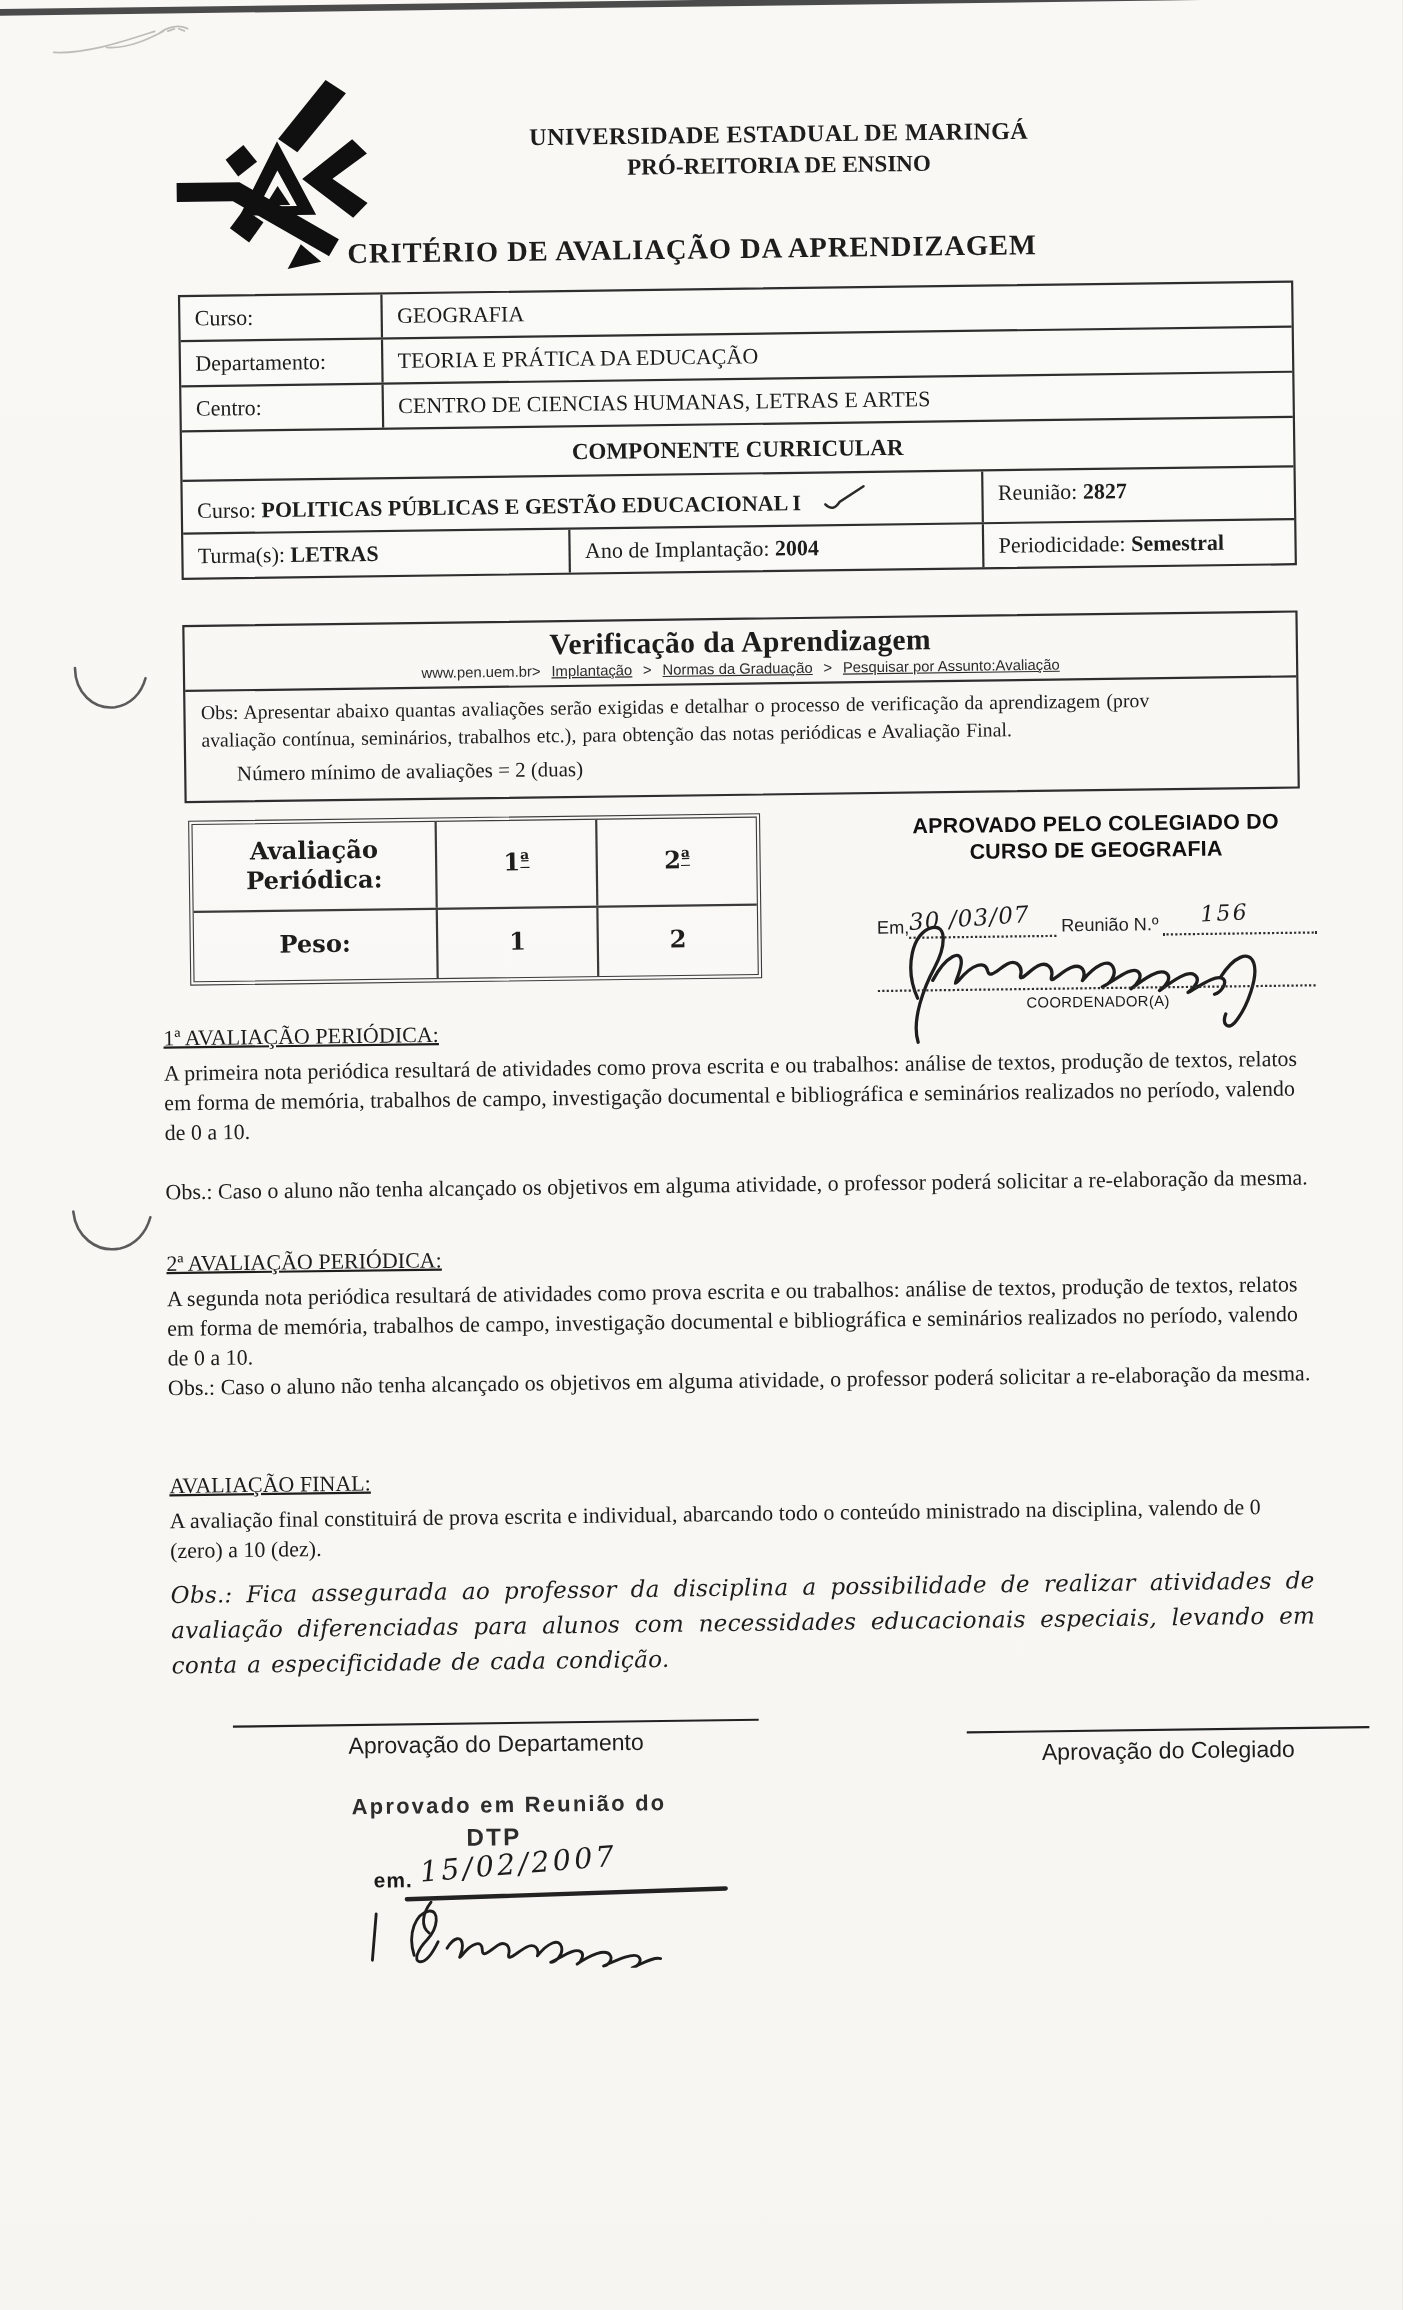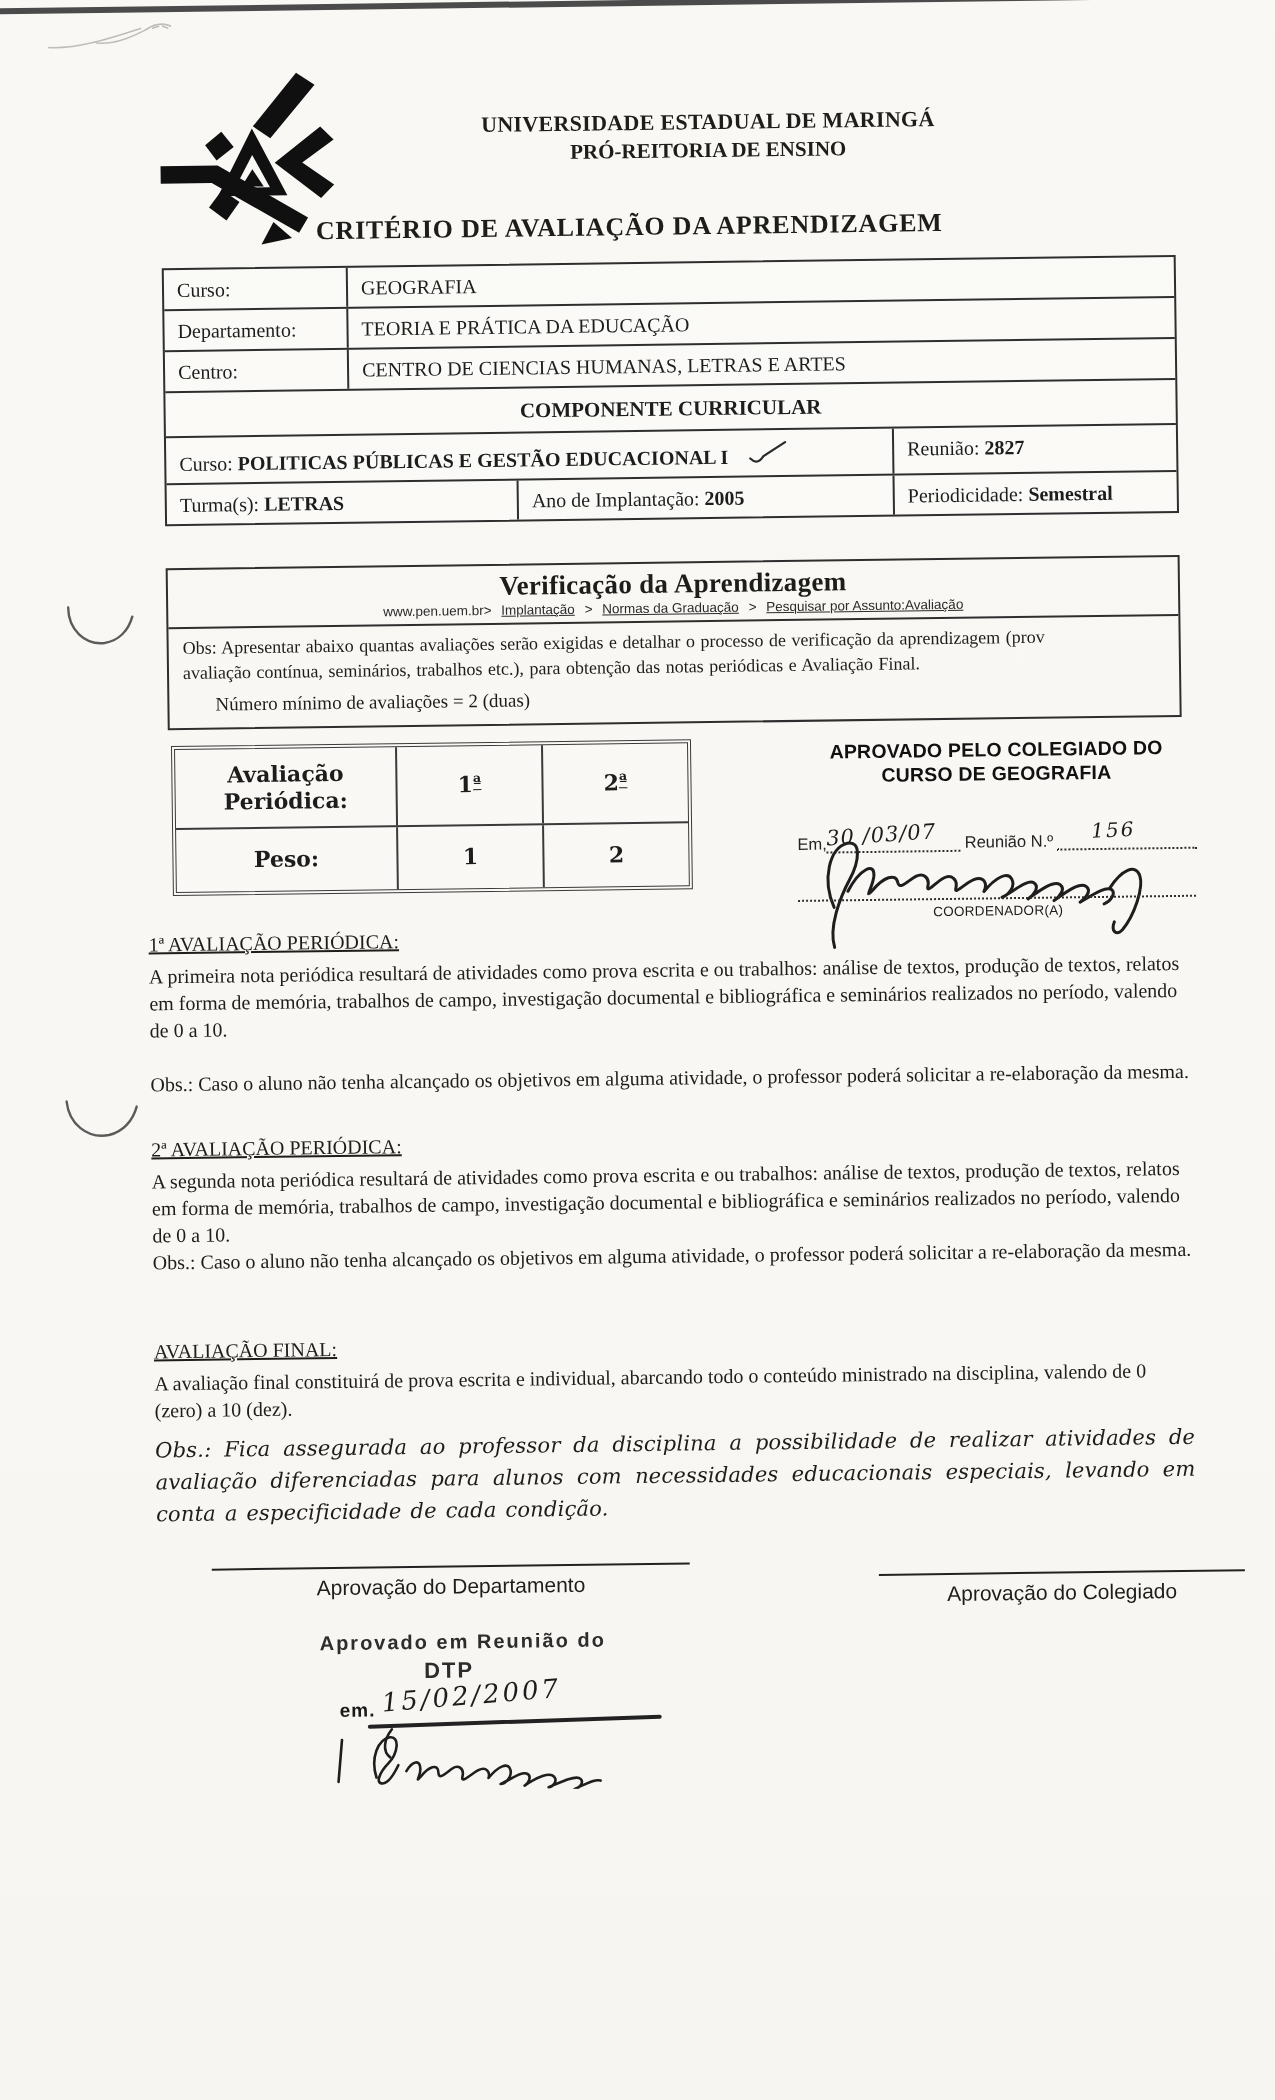--- a/index.html
+++ b/index.html
@@ -151,21 +151,21 @@
           <span class="bold">2827</span>
         </div>
       </div>
       <div class="t-row">
         <div class="t-cell" style="width:350px;">
           <span>Turma(s):</span>
           <span class="bold">LETRAS</span>
         </div>
         <div class="t-cell t-value cell-mid">
           <span>Ano de Implantação:</span>
-          <span class="bold">2005</span>
+          <span class="bold">2004</span>
         </div>
         <div class="t-cell cell-right">
           <span>Periodicidade:</span>
           <span class="bold">Semestral</span>
         </div>
       </div>
     </div>
 
     <div class="abs ver-box">
       <div class="ver-head">

